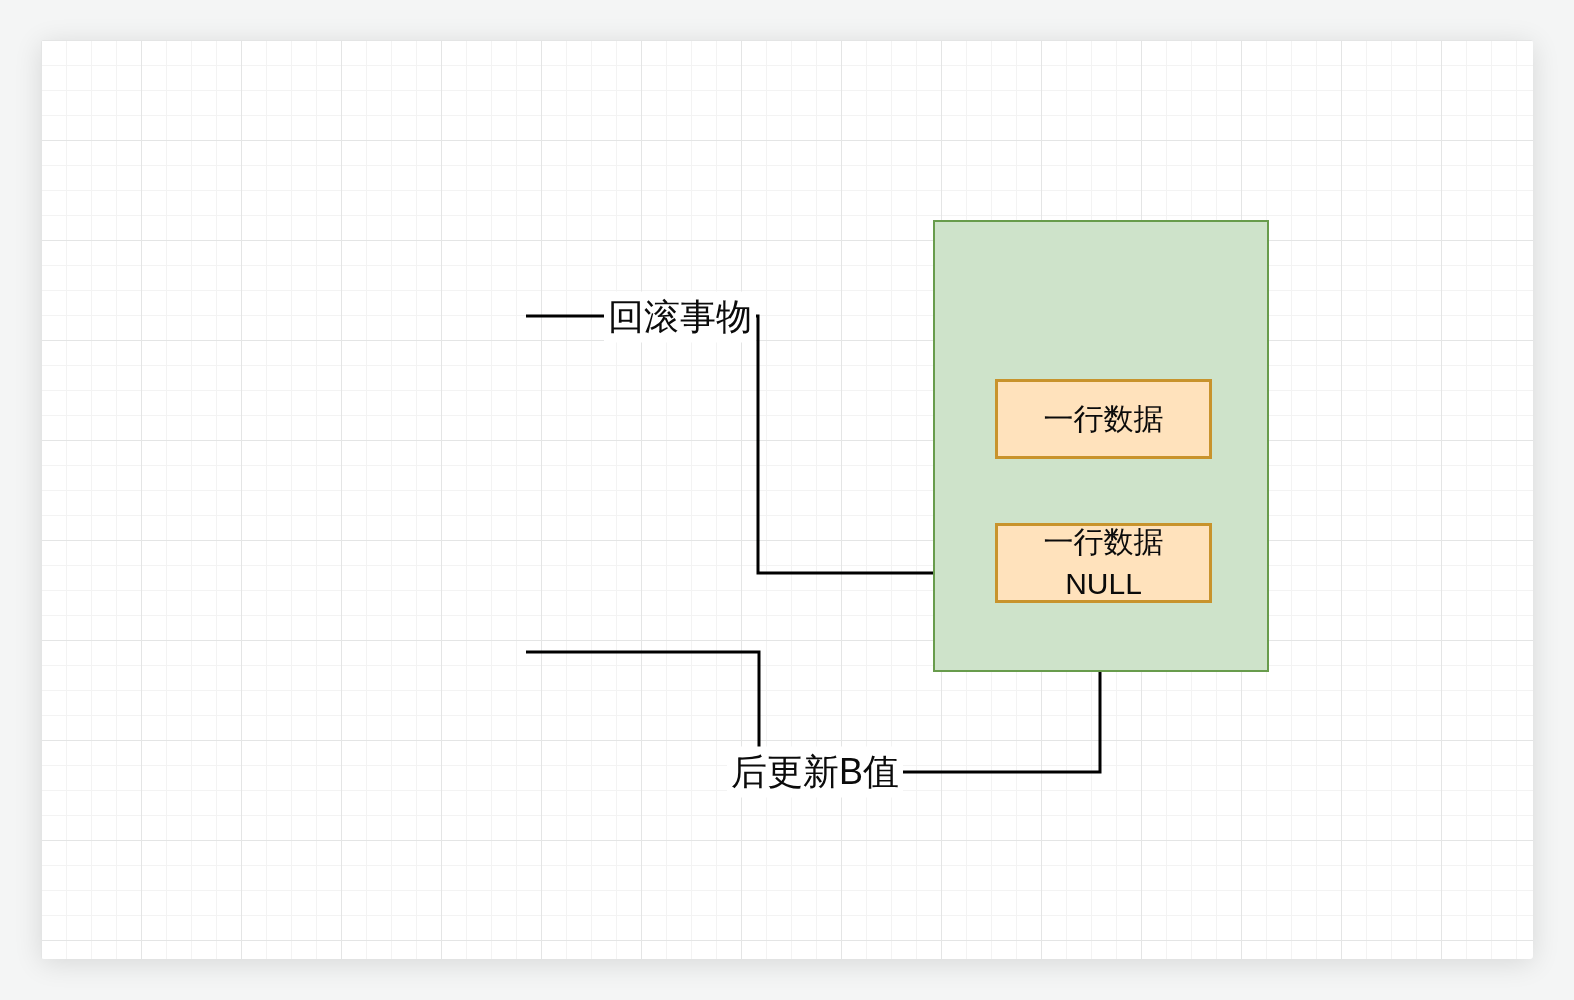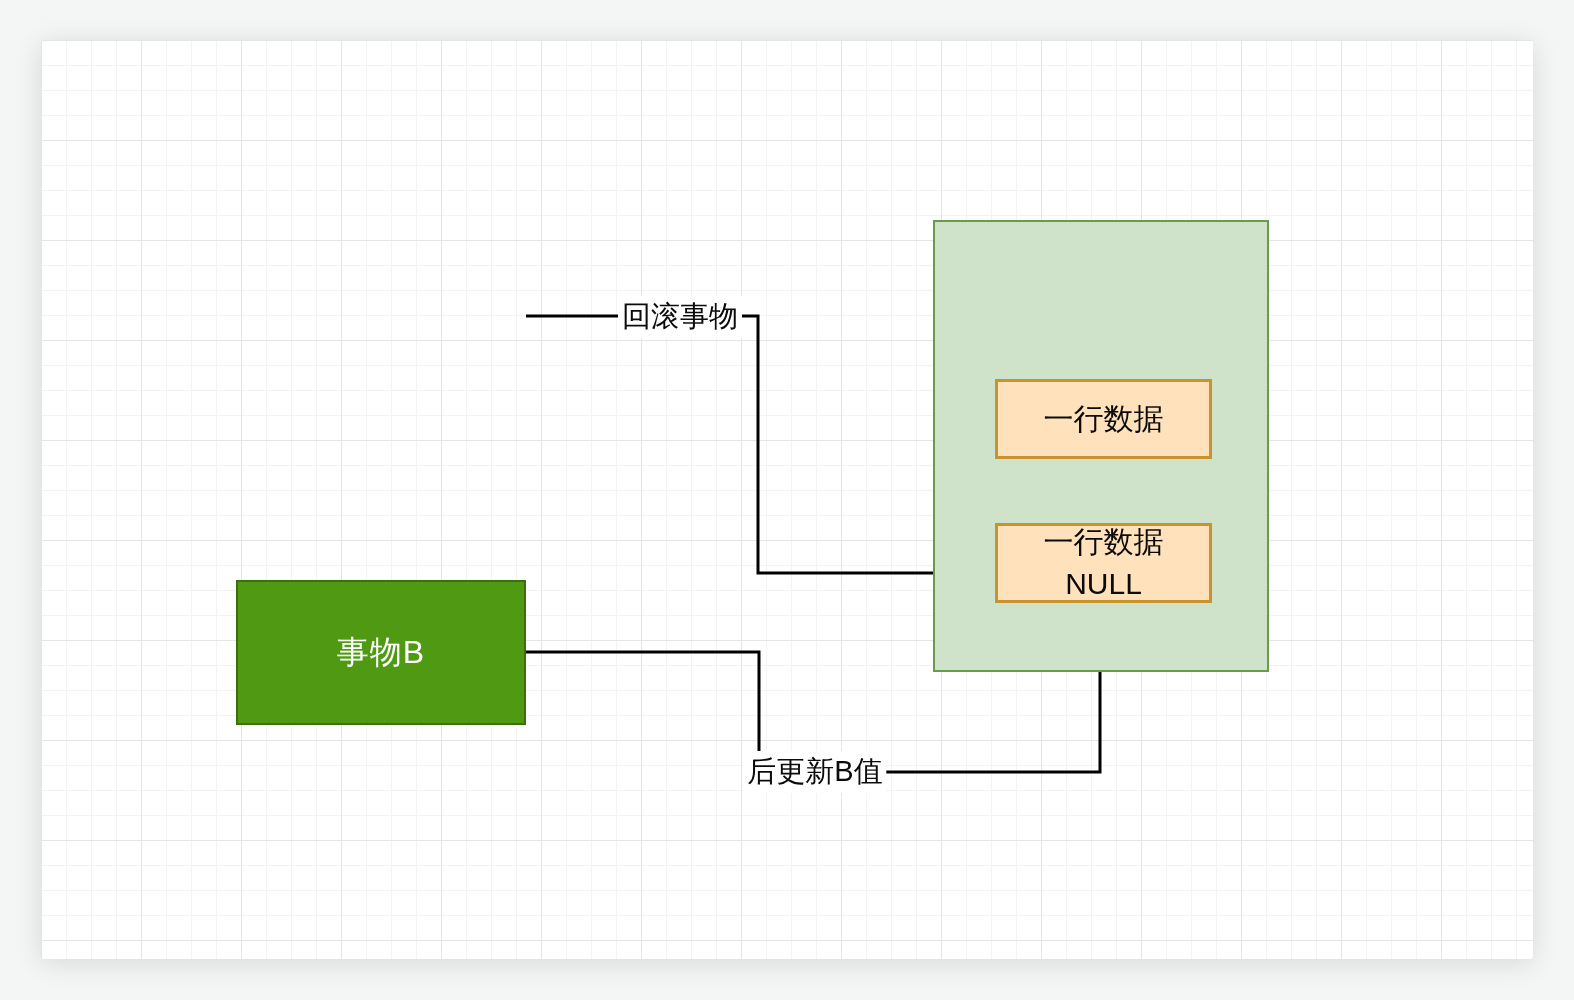--- a/index.html
+++ b/index.html
@@ -68,21 +68,21 @@
     white-space: pre-line;
   }
   .row-1 { top: 157px; }
   .row-2 { top: 301px; }
   
   .edge-label {
     position: absolute;
     transform: translate(-50%, -50%);
     background: #ffffff;
     padding: 1px 4px;
-    font-size: 29px;
+    font-size: 36px;
     color: #0b0b0b;
     white-space: nowrap;
   }
   .label-rollback { left: 639px; top: 277px; }
   .label-update   { left: 774px; top: 732px; }
 </style>
 </head>
 <body>
 
 <div class="canvas">
@@ -103,20 +103,17 @@
   <div class="cache">
     <div class="row-box row-1">
       <span>一行数据</span>
     </div>
     <div class="row-box row-2">
       <span>一行数据
 NULL</span>
     </div>
   </div>
 
-  <div class="node node-b">
-    <span>事物B</span>
-  </div>
 
   <div class="edge-label label-rollback">回滚事物</div>
   <div class="edge-label label-update">后更新B值</div>
 
 </div>
 
 </body></html>

